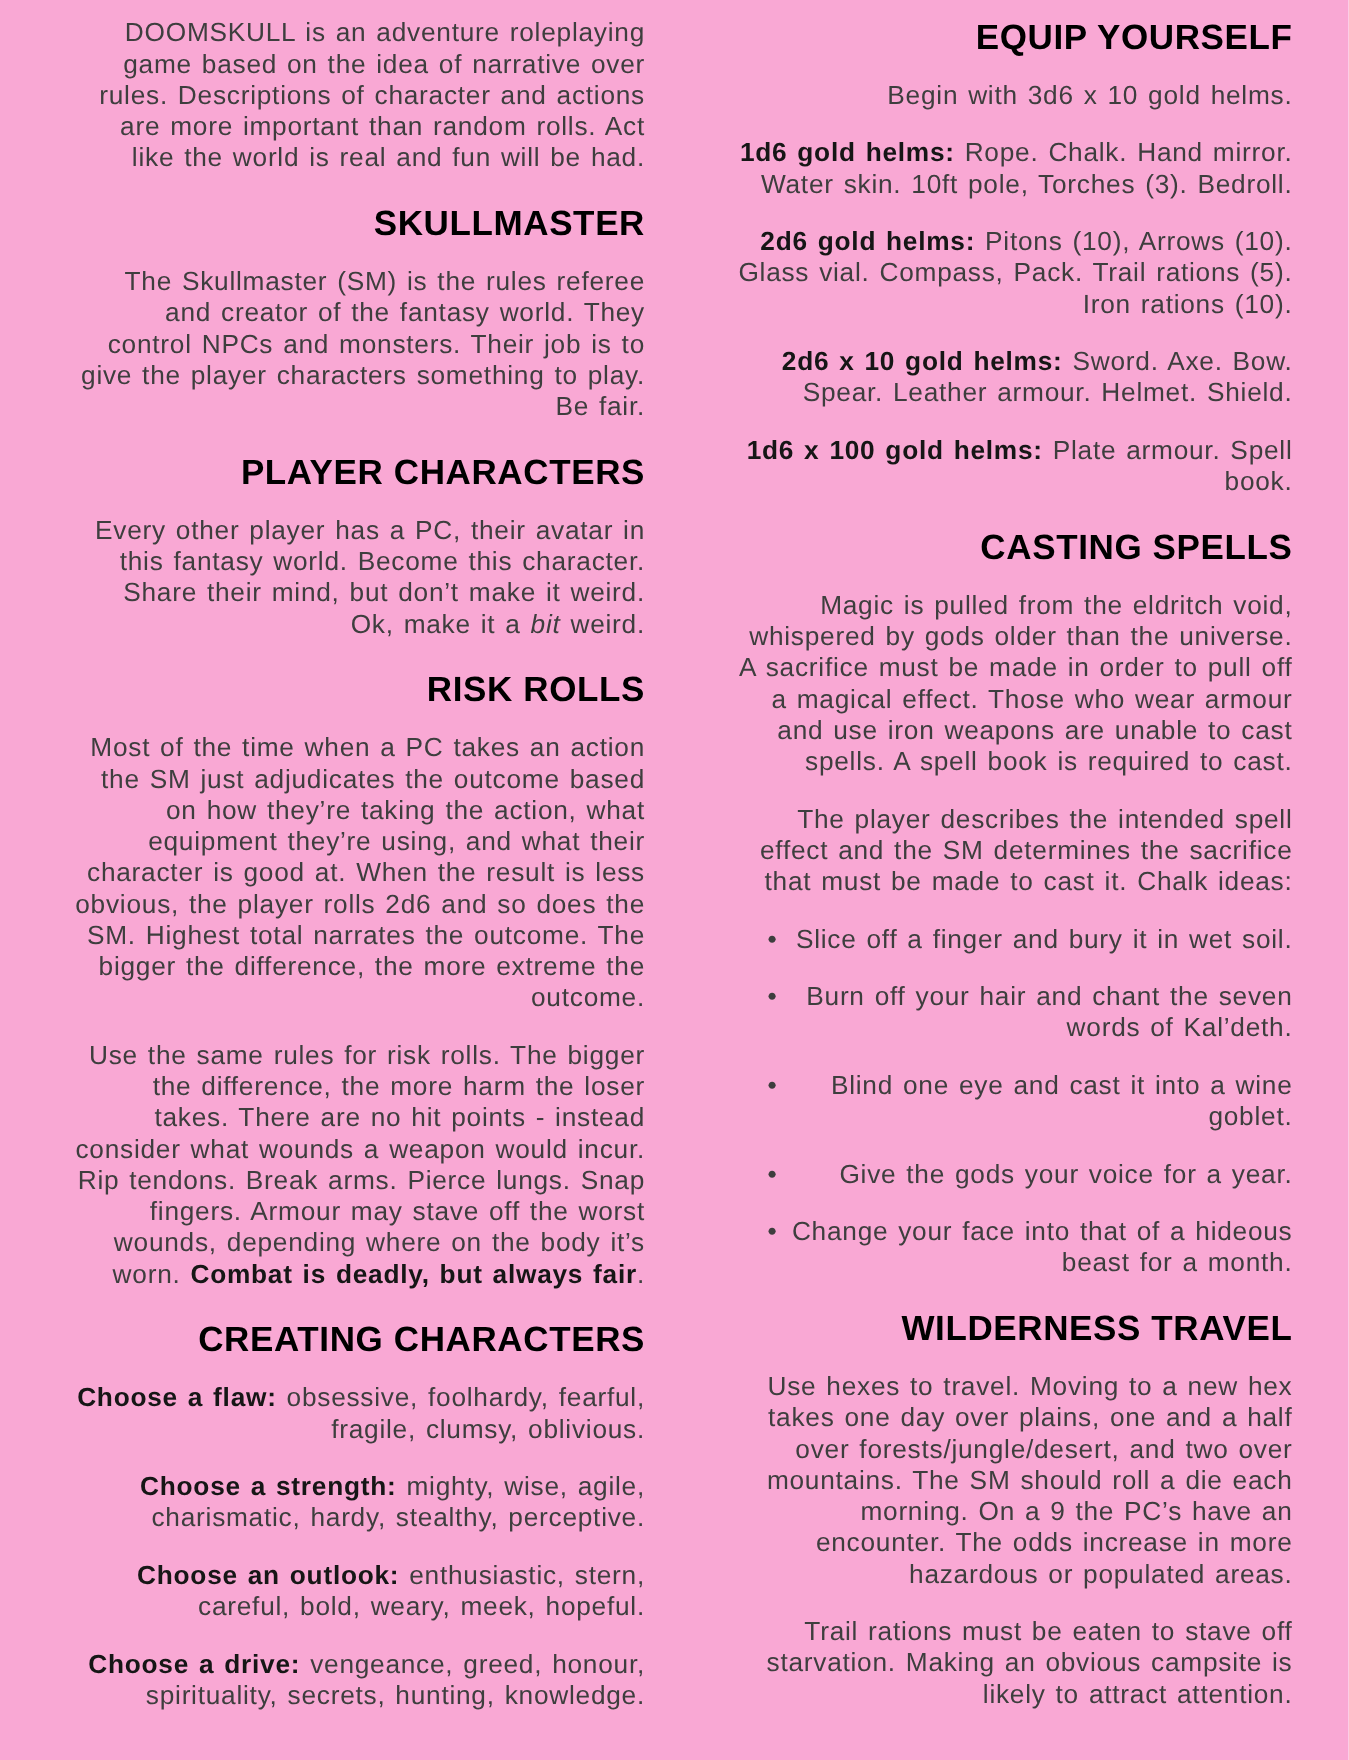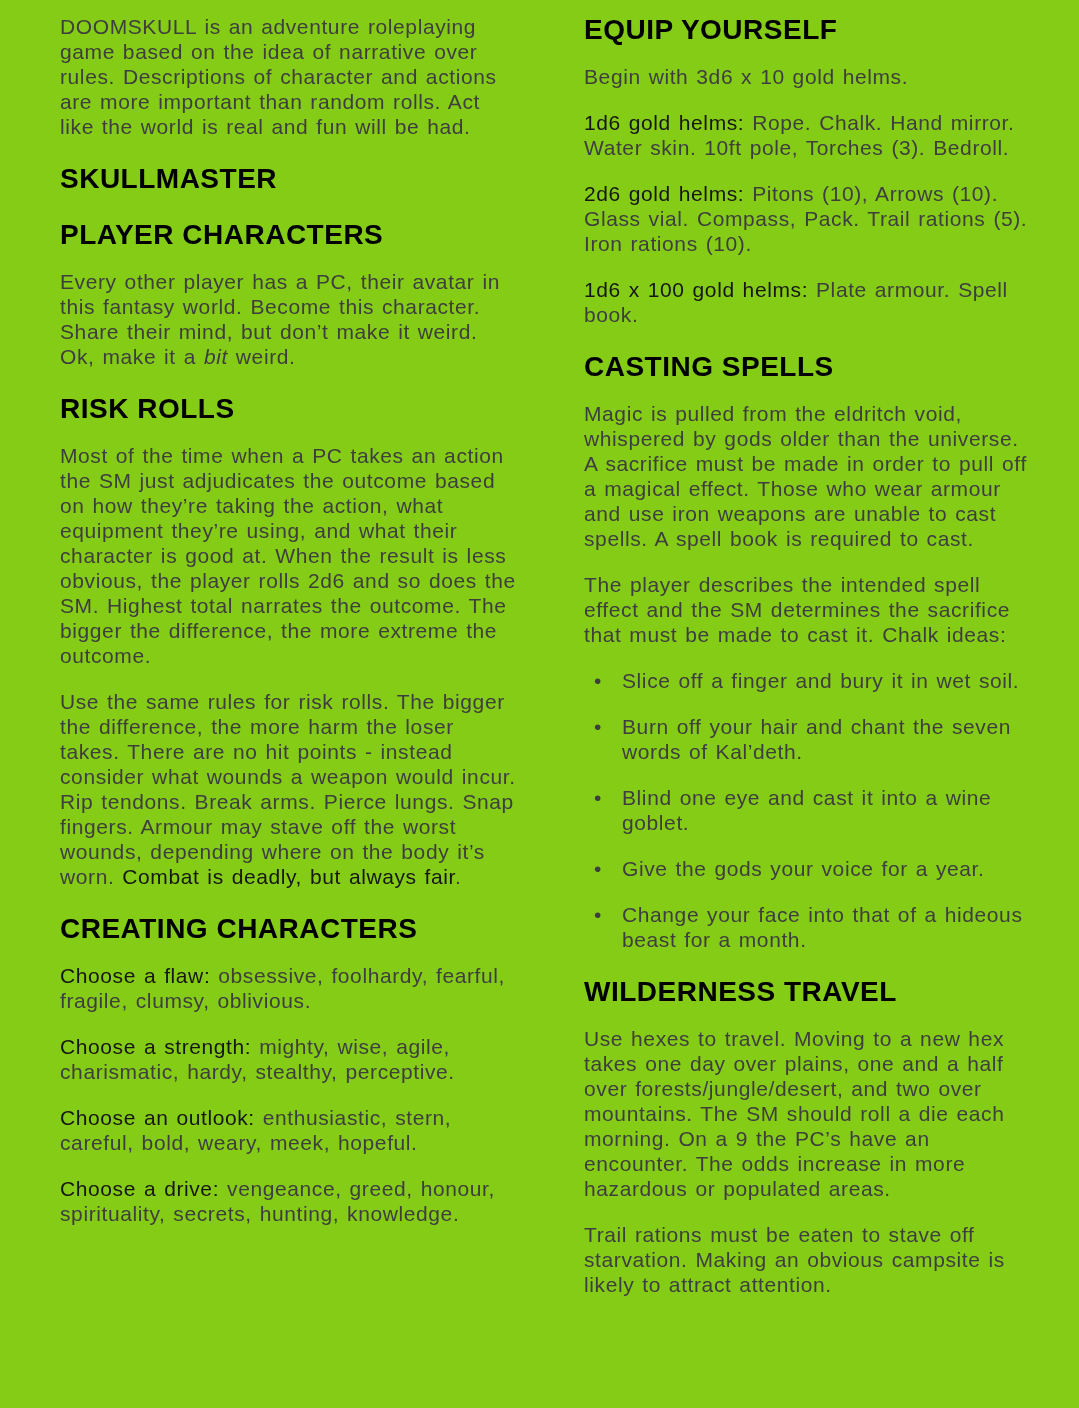--- a/index.html
+++ b/index.html
@@ -4,23 +4,24 @@
 <style>
   html, body {
     margin: 0;
     padding: 0;
     background: #ffffff;
   }
   .page {
     position: relative;
     width: 1079px;
     height: 1408px;
-    background: #84cc16;
+    background: #f9a8d4;
     font-family: "Liberation Sans", sans-serif;
     overflow: hidden;
+    text-align: right;
   }
   .col {
     position: absolute;
     top: 14px;
   }
   .col-left  { left: 60px;  width: 456px; }
   .col-right { left: 584px; width: 450px; }
 
   h2.section-heading {
     font-size: 28px;
@@ -34,21 +35,21 @@
 
   p.body {
     font-size: 21px;
     line-height: 25px;
     color: #3e3e3e;
     letter-spacing: 0.6px;
     word-spacing: 1.5px;
     margin: 0 0 21px 0;
   }
   p.body strong, p.lead strong {
-    font-weight: 400;
+    font-weight: 700;
     color: #161616;
   }
   p.body em { font-style: italic; }
 
   .bullet-list { margin: 0 0 21px 0; }
   .bullet-item {
     display: flex;
     align-items: flex-start;
     font-size: 21px;
     line-height: 25px;
@@ -69,20 +70,21 @@
 </head>
 <body>
 
 <div class="page">
 
   <div class="col col-left">
 
     <p class="body">DOOMSKULL is an adventure roleplaying game based on the idea of narrative over rules. Descriptions of character and actions are more important than random rolls. Act like the world is real and fun will be had.</p>
 
     <h2 class="section-heading">SKULLMASTER</h2>
+    <p class="body">The Skullmaster (SM) is the rules referee and creator of the fantasy world. They control NPCs and monsters. Their job is to give the player characters something to play. Be fair.</p>
 
     <h2 class="section-heading">PLAYER CHARACTERS</h2>
     <p class="body"><span>Every other player has a PC, their avatar in this fantasy world. Become this character. Share their mind, but don’t make it weird. Ok, make it a </span><em>bit</em><span> weird.</span></p>
 
     <h2 class="section-heading">RISK ROLLS</h2>
     <p class="body">Most of the time when a PC takes an action the SM just adjudicates the outcome based on how they’re taking the action, what equipment they’re using, and what their character is good at. When the result is less obvious, the player rolls 2d6 and so does the SM. Highest total narrates the outcome. The bigger the difference, the more extreme the outcome.</p>
 
     <p class="body"><span>Use the same rules for risk rolls. The bigger the difference, the more harm the loser takes. There are no hit points - instead consider what wounds a weapon would incur. Rip tendons. Break arms. Pierce lungs. Snap fingers. Armour may stave off the worst wounds, depending where on the body it’s worn. </span><strong>Combat is deadly, but always fair</strong><span>.</span></p>
 
     <h2 class="section-heading">CREATING CHARACTERS</h2>
@@ -93,20 +95,21 @@
 
   </div>
 
   <div class="col col-right">
 
     <h2 class="section-heading">EQUIP YOURSELF</h2>
     <p class="body">Begin with 3d6 x 10 gold helms.</p>
 
     <p class="body"><strong>1d6 gold helms:</strong><span> Rope. Chalk. Hand mirror. Water skin. 10ft pole, Torches (3). Bedroll.</span></p>
     <p class="body"><strong>2d6 gold helms:</strong><span> Pitons (10), Arrows (10). Glass vial. Compass, Pack. Trail rations (5). Iron rations (10).</span></p>
+    <p class="body"><strong>2d6 x 10 gold helms:</strong><span> Sword. Axe. Bow. Spear. Leather armour. Helmet. Shield.</span></p>
     <p class="body"><strong>1d6 x 100 gold helms:</strong><span> Plate armour. Spell book.</span></p>
 
     <h2 class="section-heading">CASTING SPELLS</h2>
     <p class="body">Magic is pulled from the eldritch void, whispered by gods older than the universe. A sacrifice must be made in order to pull off a magical effect. Those who wear armour and use iron weapons are unable to cast spells. A spell book is required to cast.</p>
     <p class="body">The player describes the intended spell effect and the SM determines the sacrifice that must be made to cast it. Chalk ideas:</p>
 
     <div class="bullet-list">
       <div class="bullet-item">
           <span class="bullet-marker">•</span>
           <span class="bullet-text">Slice off a finger and bury it in wet soil.</span>

